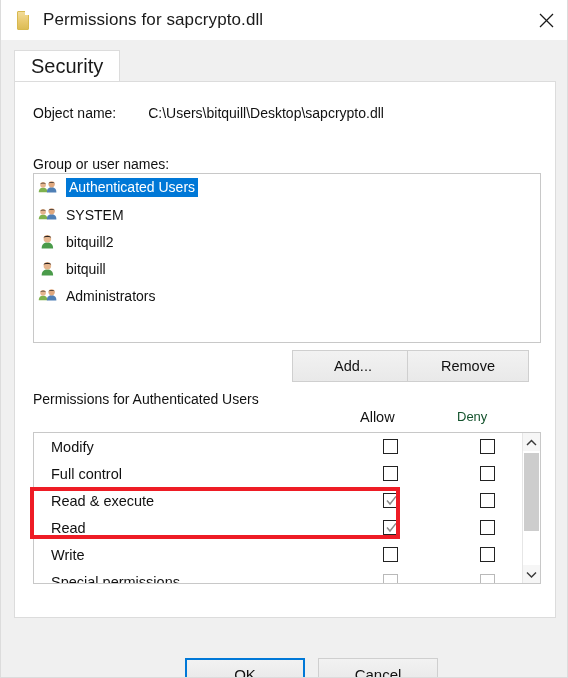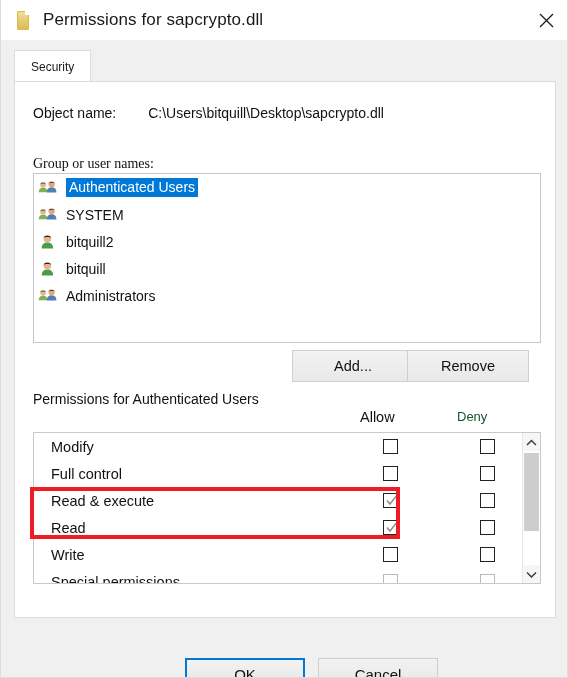--- a/index.html
+++ b/index.html
@@ -87,21 +87,21 @@
     left: 13px;
     top: 10px;
     height: 32px;
     padding: 0 16px;
     background: #ffffff;
     border: 1px solid #dcdcdc;
     border-bottom: none;
     box-sizing: border-box;
     display: flex;
     align-items: center;
-    font-size: 12px;
+    font-size: 20px;
     color: #1a1a1a;
   }
 
   
   .tabbody {
     position: absolute;
     left: 13px;
     top: 81px;
     width: 542px;
     height: 537px;
@@ -118,21 +118,20 @@
     color: #111;
     white-space: nowrap;
   }
   .objname-label { display: inline-block; }
   .objname-value { display: inline-block; margin-left: 28px; }
 
   .section-label {
     position: absolute;
     font-size: 14px;
     color: #111;
-    font-family: Liberation Serif, serif;
   }
   #label-group { left: 18px; top: 74px; }
 
   
   .userlist {
     position: absolute;
     left: 18px;
     top: 91px;
     width: 508px;
     height: 170px;

